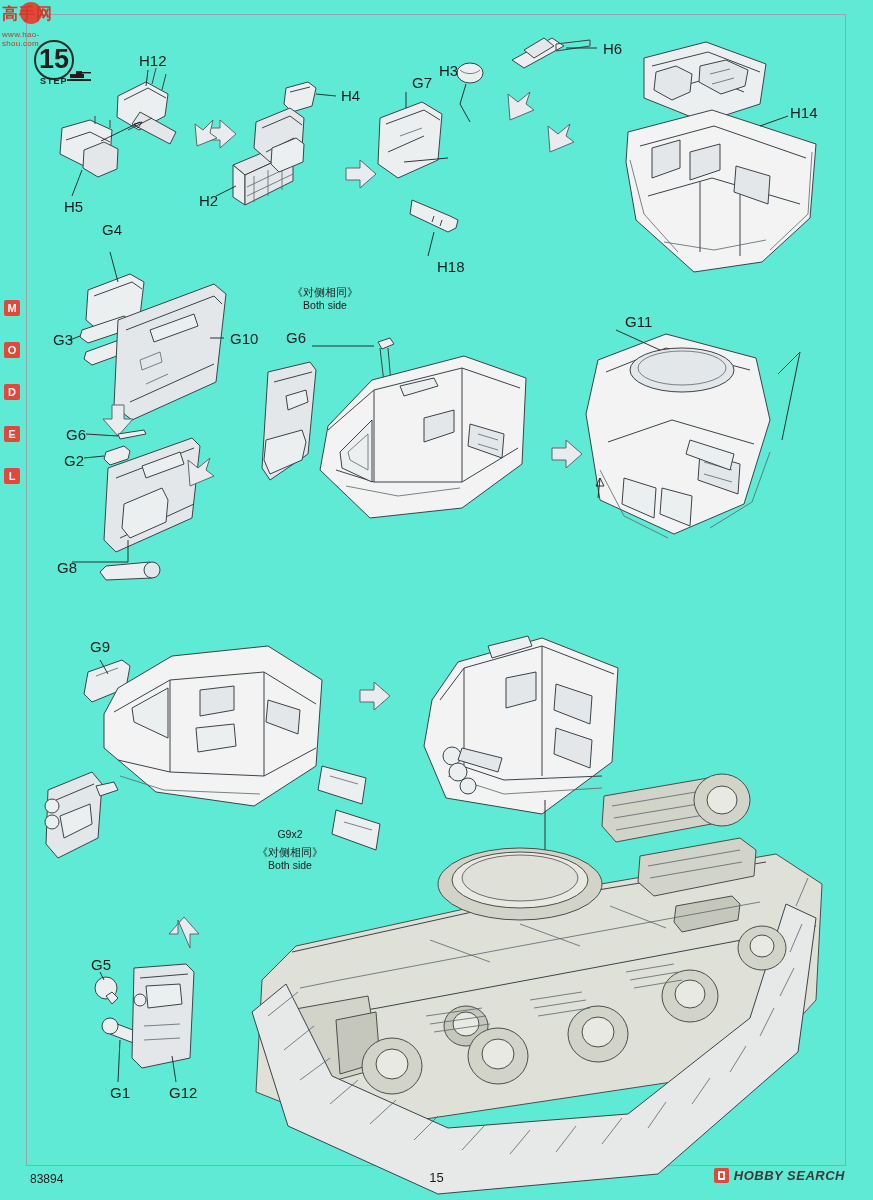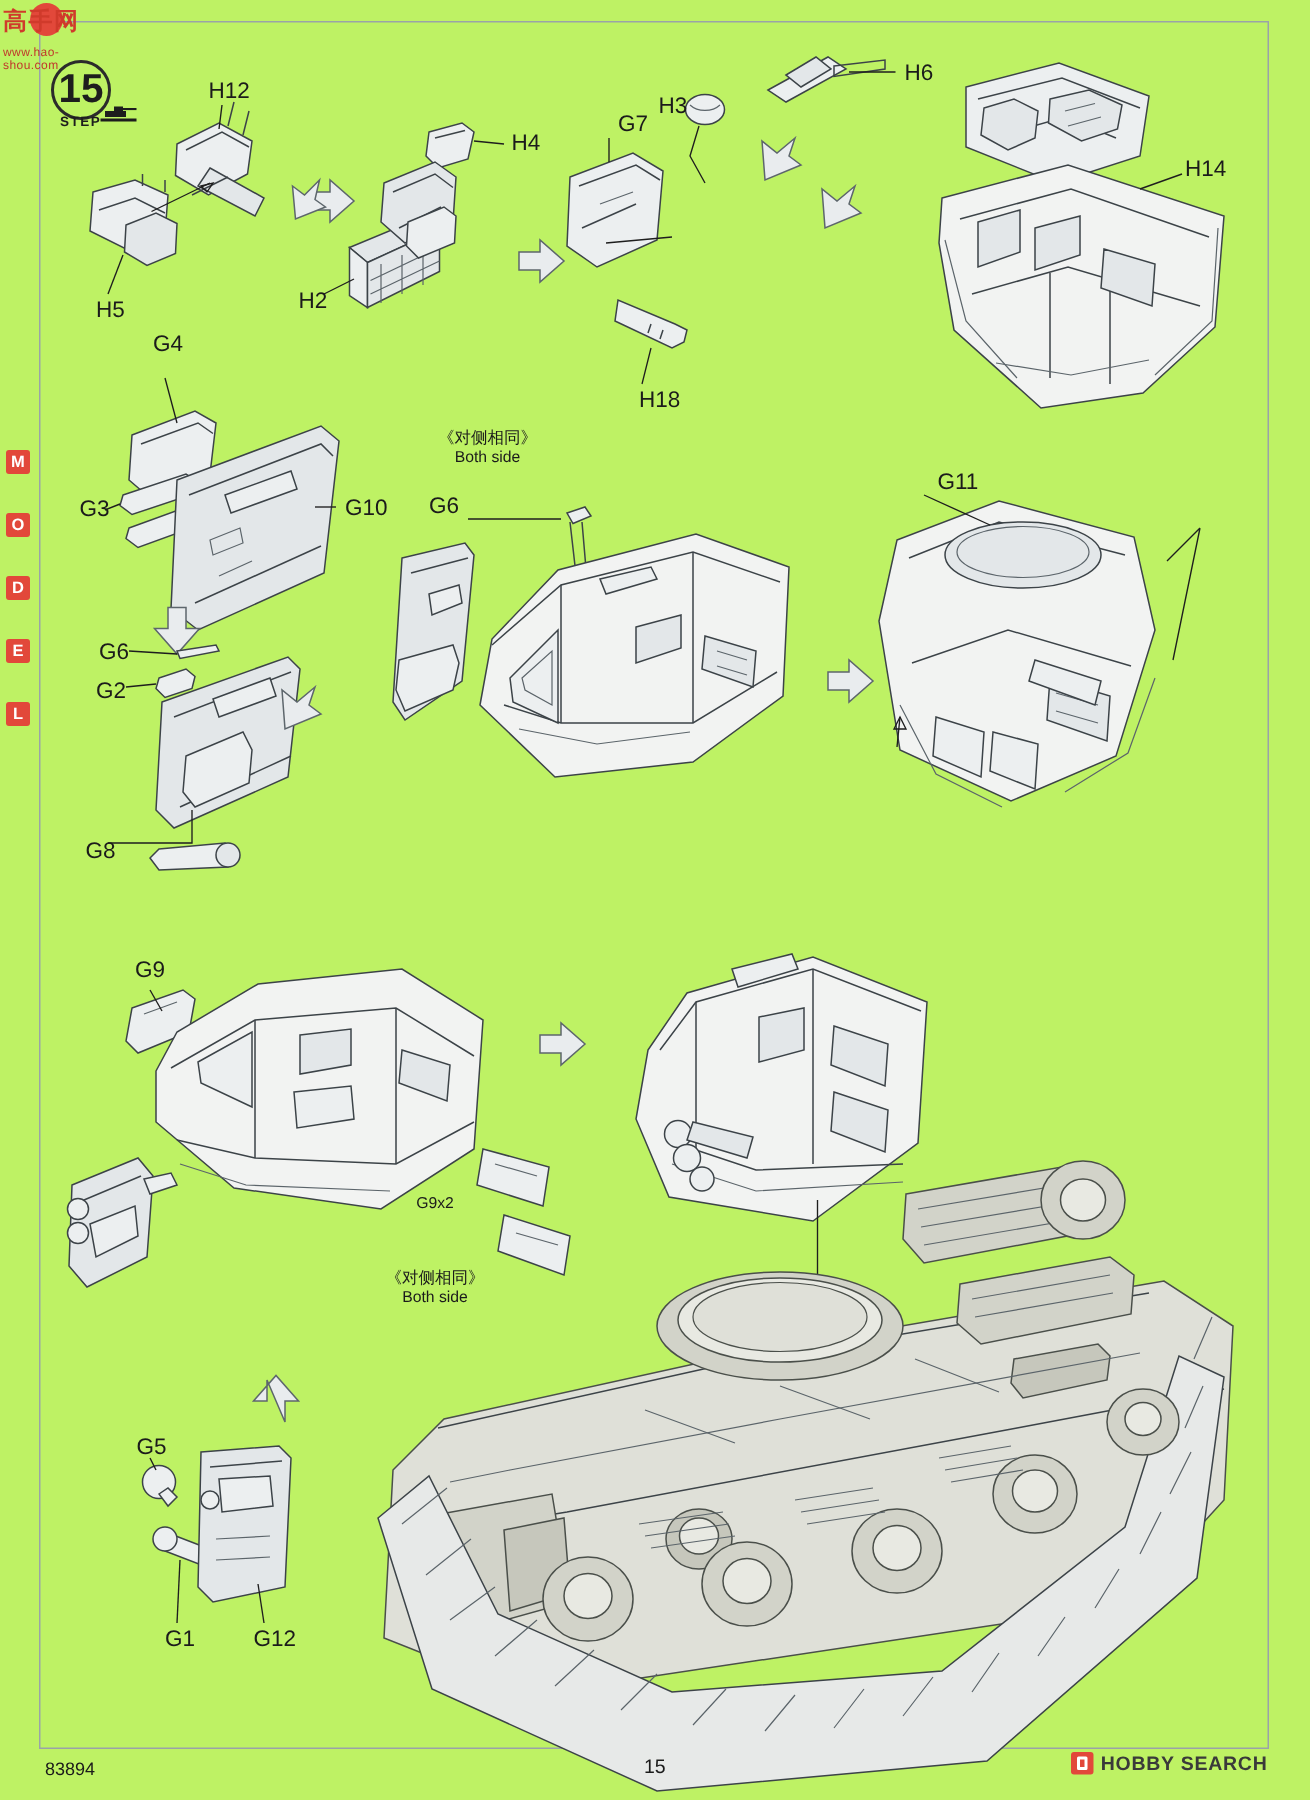--- a/index.html
+++ b/index.html
@@ -10,21 +10,21 @@
   body {
     width: 873px;
     height: 1200px;
     position: relative;
     font-family: "Liberation Sans", sans-serif;
     overflow: hidden;
   }
   #page {
     position: absolute;
     inset: 0;
-    background: #bef264;
+    background: #5eead4;
   }
   
   .page-frame {
     position: absolute;
     left: 26px;
     top: 14px;
     width: 820px;
     height: 1152px;
     border: 1px solid #9aa3a8;
     box-sizing: border-box;
@@ -167,20 +167,21 @@
     font-size: 13px;
     color: #1b1b1b;
   }
   .hs-logo {
     position: absolute;
     right: 28px;
     top: 1168px;
     display: flex;
     align-items: center;
     gap: 5px;
+    font-style: italic;
   }
   .hs-mark {
     width: 15px; height: 15px;
     background: #e2483a;
     border-radius: 2px;
     position: relative;
   }
   .hs-mark:after {
     content: "";
     position: absolute;
@@ -553,41 +554,41 @@
   </svg>
 
   <div class="lbl" style="left:139px; top:52px;">H12</div>
   <div class="lbl" style="left:64px;  top:198px;">H5</div>
   <div class="lbl" style="left:199px; top:192px;">H2</div>
   <div class="lbl" style="left:341px; top:87px;">H4</div>
   <div class="lbl" style="left:398px; top:74px;margin-left:14px;">G7</div>
   <div class="lbl" style="left:439px; top:62px;">H3</div>
   <div class="lbl" style="left:603px; top:40px;">H6</div>
   <div class="lbl" style="left:790px; top:104px;">H14</div>
-  <div class="lbl" style="left:398px; top:258px;padding-left:28px;">H18</div>
+  <div class="lbl" style="left:409px; top:258px;padding-left:28px;">H18</div>
 
   <div class="lbl" style="left:102px; top:221px;">G4</div>
   <div class="lbl" style="left:53px;  top:331px;">G3</div>
   <div class="lbl" style="left:230px; top:330px;">G10</div>
   <div class="lbl" style="left:66px; top:426px;">G6</div>
   <div class="lbl" style="left:64px;  top:452px;">G2</div>
   <div class="lbl" style="left:57px;  top:559px;">G8</div>
   <div class="lbl" style="left:286px; top:329px;">G6</div>
   <div class="lbl" style="left:609px; top:313px;margin-left:16px;">G11</div>
   <div class="lbl" style="left:90px;  top:638px;">G9</div>
   <div class="lbl" style="left:91px;  top:956px;">G5</div>
   <div class="lbl" style="left:110px; top:1084px;">G1</div>
   <div class="lbl" style="left:169px; top:1084px;">G12</div>
 
   <div class="note" style="left:270px; top:286px; width:110px;">
     <div class="cn">《对侧相同》</div>
     <div class="en">Both side</div>
   </div>
 
-  <div class="note" style="left:235px; top:796px; width:110px;">
+  <div class="note" style="left:235px; top:828px; width:110px;">
     <div class="en">G9x2</div>
   </div>
   <div class="note" style="left:235px; top:846px; width:110px;">
     <div class="cn">《对侧相同》</div>
     <div class="en">Both side</div>
   </div>
 
   <div class="footer-code">83894</div>
   <div class="page-num">15</div>
   <div class="hs-logo">

